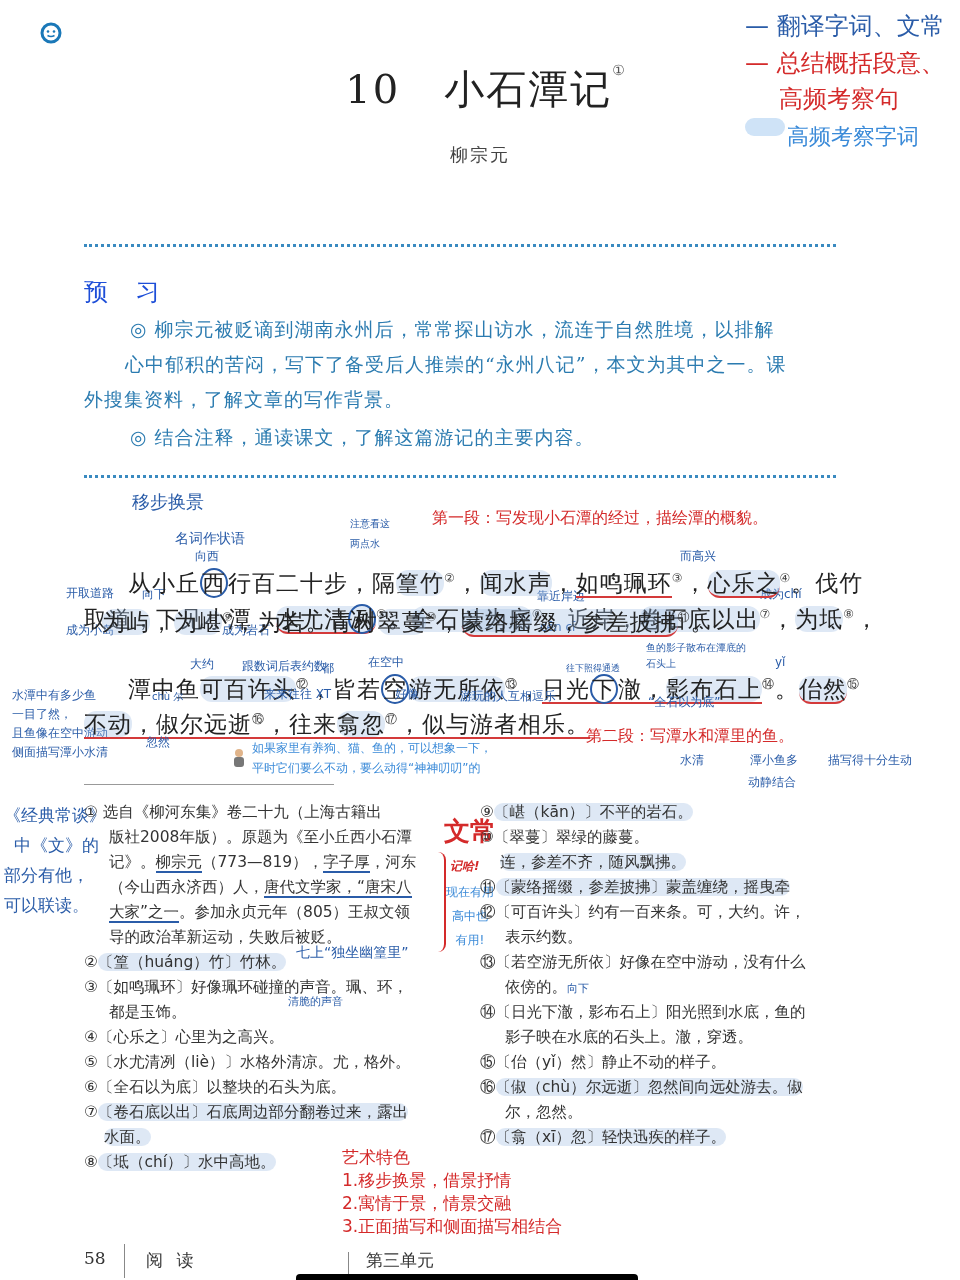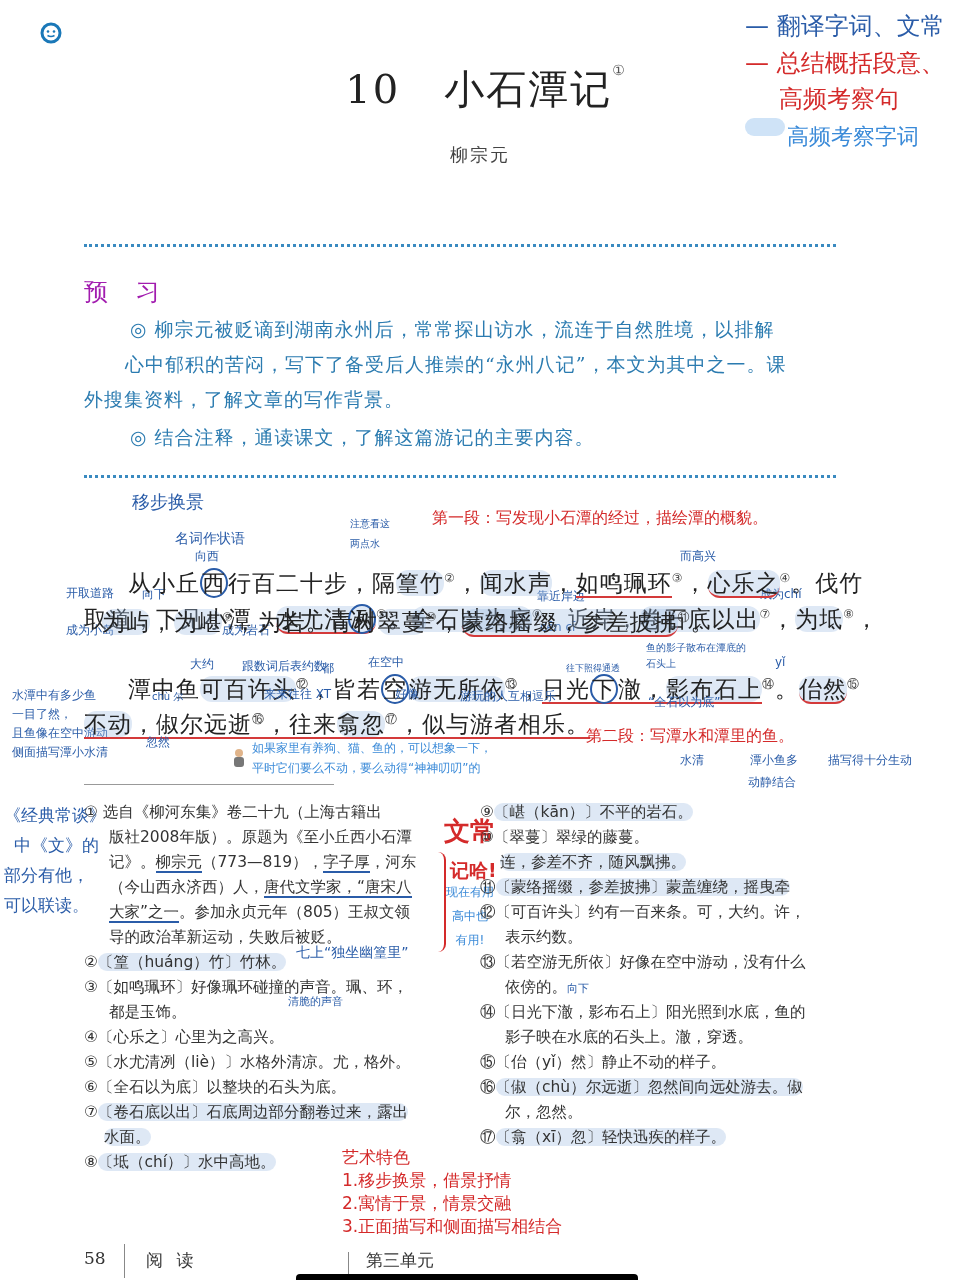--- a/index.html
+++ b/index.html
@@ -8,21 +8,21 @@
   .hand-blue{color:#2a5ca8;font-family:"DejaVu Sans","Liberation Sans",sans-serif;}
   .hand-red{color:#d42a2a;font-family:"DejaVu Sans","Liberation Sans",sans-serif;}
   .hand-lblue{color:#3a8ad8;font-family:"DejaVu Sans","Liberation Sans",sans-serif;}
   .hl{background:rgba(160,190,225,0.35);border-radius:12px;}
   .ul-red{border-bottom:2px solid #d43a3a;}
   .ul-blue{border-bottom:2px solid #2a5ca8;}
   .dots{position:absolute;left:84px;width:752px;height:0;border-top:3px dotted #3a8ac0;}
   .title{left:0;width:960px;top:62px;text-align:center;font-size:40px;letter-spacing:2px;margin-left:6px;}
   .title sup{font-size:14px;vertical-align:top;color:#555;}
   .author{left:0;width:960px;top:143px;text-align:center;font-size:18px;color:#444;letter-spacing:2px;}
-  .preview-h{left:84px;top:276px;font-size:24px;color:#a21caf;letter-spacing:10px;}
+  .preview-h{left:84px;top:276px;font-size:24px;color:#1d4ed8;letter-spacing:10px;}
   .preview-p{left:84px;width:752px;font-size:19px;color:#2b7bb0;line-height:35px;letter-spacing:1px;}
   .main-line{font-size:23px;line-height:37px;letter-spacing:1px;white-space:nowrap;}
   .main-line sup{font-size:12px;color:#444;}
   .note{font-size:15.5px;line-height:25px;color:#333;font-family:"DejaVu Sans","Liberation Sans",sans-serif;white-space:nowrap;}
   .small{font-size:12px;}
   .tiny{font-size:10px;}
   .footer{font-size:17px;color:#333;}
   .vline{position:absolute;width:1px;background:#888;}
   .homebar{left:296px;top:1274px;width:342px;height:6px;background:#000;border-radius:4px 4px 0 0;}
 </style>
@@ -148,21 +148,21 @@
 <div class="abs note" style="left:84px;top:1025px;"><span>④</span><span>〔心乐之〕心里为之高兴。</span></div>
 <div class="abs note" style="left:84px;top:1050px;"><span>⑤</span><span>〔水尤清冽（liè）〕水格外清凉。尤，格外。</span></div>
 <div class="abs note" style="left:84px;top:1075px;"><span>⑥</span><span>〔全石以为底〕以整块的石头为底。</span></div>
 <div class="abs note" style="left:84px;top:1100px;">
   <div><span>⑦</span><span class="hl">〔卷石底以出〕石底周边部分翻卷过来，露出</span></div>
   <div style="padding-left:20px;"><span class="hl">水面。</span></div>
 </div>
 <div class="abs note" style="left:84px;top:1150px;"><span>⑧</span><span class="hl">〔坻（chí）〕水中高地。</span></div>
 
 <div class="abs hand-red" style="left:444px;top:814px;font-size:26px;font-weight:bold;">文常</div>
-<div class="abs hand-red" style="left:450px;top:858px;font-size:19px;font-weight:bold;">记哈!</div>
+<div class="abs hand-red" style="left:450px;top:858px;font-size:12px;font-weight:bold;font-style:italic;">记哈!</div>
 <div class="abs hand-lblue" style="left:446px;top:880px;font-size:12px;line-height:24px;text-align:center;">
   <div>现在有用</div>
   <div>高中也</div>
   <div>有用!</div>
 </div>
 <div class="abs" style="left:438px;top:852px;width:6px;height:100px;border-right:2px solid #d42a2a;border-radius:0 20px 20px 0;"></div>
 
 <div class="abs note" style="left:480px;top:800px;"><span>⑨</span><span class="hl">〔嵁（kān）〕不平的岩石。</span></div>
 <div class="abs note" style="left:480px;top:825px;"><span>⑩</span><span>〔翠蔓〕翠绿的藤蔓。</span></div>
 <div class="abs note" style="left:480px;top:850px;">

